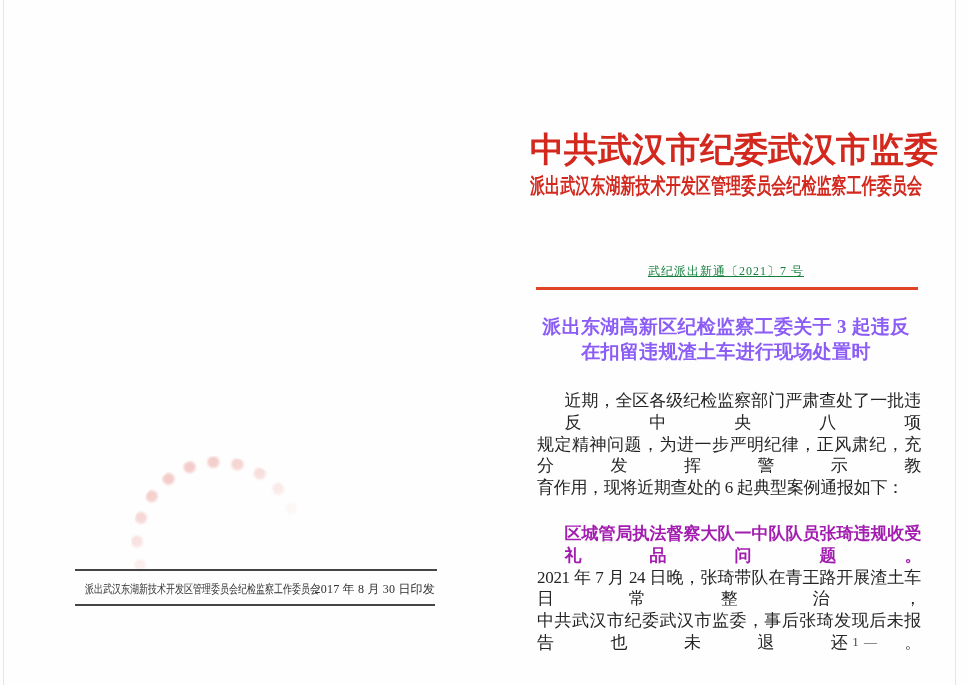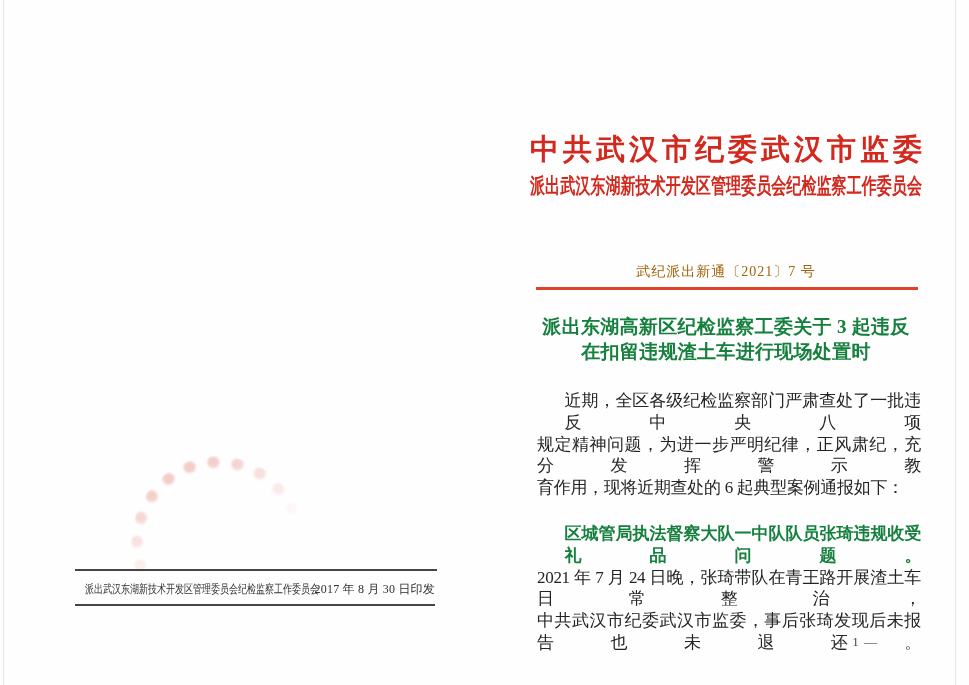--- a/index.html
+++ b/index.html
@@ -14,58 +14,59 @@
   }
   .scan-edge { position:absolute; top:0; bottom:0; width:1px; background:#e3e6ea; }
   .scan-edge.left  { left:3px; }
   .scan-edge.right { left:955px; }
 
   
   .rp-col { position:absolute; left:530px; width:392px; }
 
   .red-head-1 {
     top:136px; height:28px;
-    font-size:29px; font-weight:900; color:#d3281e;
+    font-size:34px; font-weight:900; color:#d3281e;
     text-align:justify; text-align-last:justify;
     letter-spacing:0; line-height:27px; white-space:nowrap;
   }
   .red-head-2 { top:174px; height:26px; }
   .red-head-2 .squeeze {
     display:inline-block; width:560px;
     transform:scaleX(0.70); transform-origin:left center;
     font-size:21.5px; font-weight:900; color:#d3281e;
     text-align:justify; text-align-last:justify;
     line-height:24px; white-space:nowrap;
   }
   .doc-number {
     top:263px;
-    font-size:14px; color:#a16207; letter-spacing:1px;
+    font-size:12px; color:#15803d; letter-spacing:1px;
     text-align:center;
+    text-decoration:underline;
   }
   .red-rule {
     position:absolute; left:536px; top:287px;
     width:382px; height:3px; background:#df4426;
   }
   .doc-title {
     top:314px;
-    font-size:19px; font-weight:700; color:#15803d;
+    font-size:19px; font-weight:700; color:#8b5cf6;
     line-height:25px; text-align:center; letter-spacing:0.3px;
   }
   .body-text {
     top:390px; left:537px; width:384px;
     font-size:17px; letter-spacing:-0.3px;
     line-height:21.8px; color:#242424;
   }
   .para-gap { margin-top:5px; }
   .line { text-align:justify; }
   .line.fill { text-align-last:justify; }
   .line.first { padding-left:27.4px; }
   .line.lead-bold {
     font-family:"Liberation Sans", sans-serif;
-    font-weight:700; letter-spacing:-0.6px; color:#15803d;margin-top:24px;
+    font-weight:700; letter-spacing:-0.6px; color:#a21caf;margin-top:24px;
   }
   .page-number {
     position:absolute; left:818px; top:634px; width:76px;
     text-align:center; font-size:13px; color:#4a4a4a; letter-spacing:1px;
   }
 
   
   .colophon-rule { position:absolute; height:1.5px; background:#454545; }
   .colophon-rule.top    { left:75px; top:569px; width:362px; }
   .colophon-rule.bottom { left:75px; top:604px; width:360px; }

